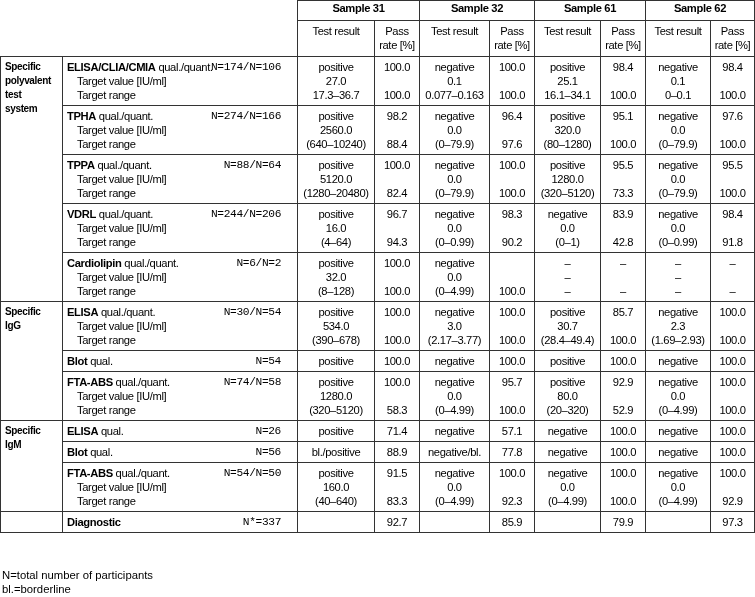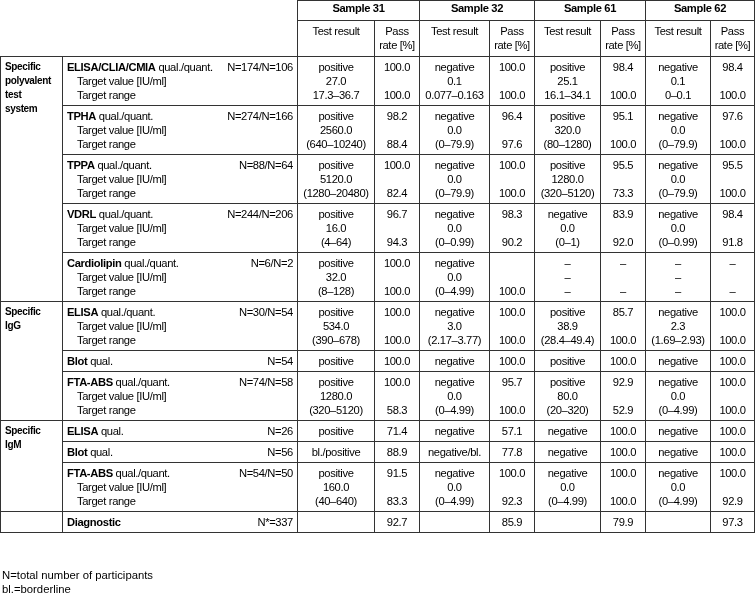--- a/index.html
+++ b/index.html
@@ -7,21 +7,21 @@
          font-family: "Liberation Sans", sans-serif; color: #000; }
   table.main { position: absolute; left: 0; top: 0; border-collapse: collapse;
                table-layout: fixed; font-size: 11.2px; letter-spacing: -0.35px; }
   table.main td { border: 1px solid #333; padding: 0; vertical-align: top; line-height: 14px; }
   td.blank-first { border: none !important; border-right: 1px solid #333 !important; }
   .hdr-sample { text-align: center; font-weight: bold; height: 19px; line-height: 19px; }
   .hdr-sub { text-align: center; height: 32px; line-height: 13px; padding-top: 3px !important; }
   .group { font-weight: bold; padding: 3px 4px !important; font-size: 10px; }
   .test { padding: 3px 4px !important; position: relative; }
   .test .name b { font-weight: bold; margin-top: 28px; }
-  .test .n { position: absolute; right: 4px; top: 3px; }
+  .test .n { position: absolute; right: 16px; top: 3px; font-family: Liberation Mono, monospace; }
   .test .sub { padding-left: 10px; display: block; }
   .res { text-align: center; padding: 3px 2px !important; }
   .res span, .pass span { display: block; height: 14px; }
   .pass { text-align: center; padding: 3px 2px !important; }
   .footnotes { position: absolute; left: 2px; top: 568px; font-size: 11.3px; line-height: 14px; }
   .footnotes div { height: 14px; }
 </style>
 </head>
 <body>
 
@@ -249,21 +249,21 @@
           <span>90.2</span>
         </td>
         <td class="res">
           <span>negative</span>
           <span>0.0</span>
           <span>(0–1)</span>
         </td>
         <td class="pass">
           <span>83.9</span>
           <span></span>
-          <span>92.0</span>
+          <span>42.8</span>
         </td>
         <td class="res">
           <span>negative</span>
           <span>0.0</span>
           <span>(0–0.99)</span>
         </td>
         <td class="pass">
           <span>98.4</span>
           <span></span>
           <span>91.8</span>
@@ -343,21 +343,21 @@
           <span>3.0</span>
           <span>(2.17–3.77)</span>
         </td>
         <td class="pass">
           <span>100.0</span>
           <span></span>
           <span>100.0</span>
         </td>
         <td class="res">
           <span>positive</span>
-          <span>38.9</span>
+          <span>30.7</span>
           <span>(28.4–49.4)</span>
         </td>
         <td class="pass">
           <span>85.7</span>
           <span></span>
           <span>100.0</span>
         </td>
         <td class="res">
           <span>negative</span>
           <span>2.3</span>

